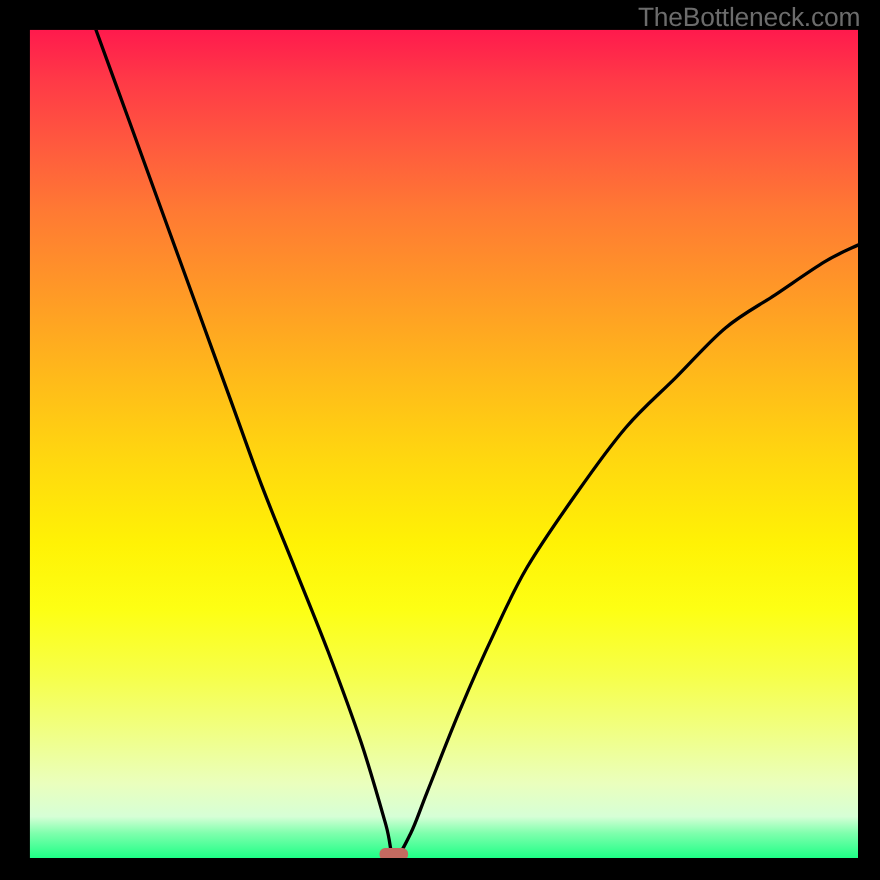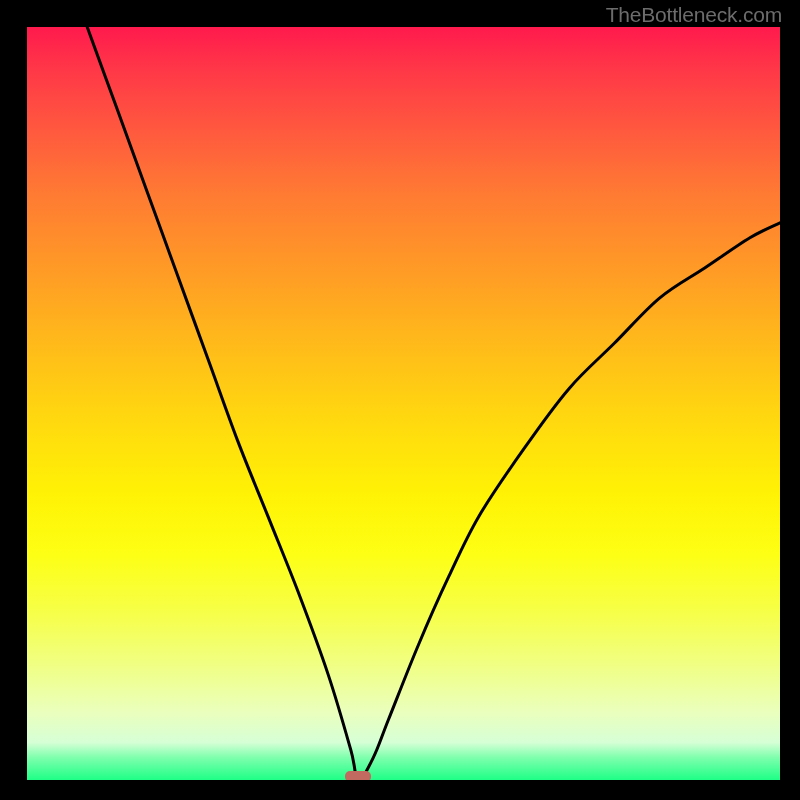--- a/index.html
+++ b/index.html
@@ -58,21 +58,21 @@
     height: 11px;
     border-radius: 5px;
     background: #c36a60;
   }
 
   .watermark {
     position: absolute;
     top: 3px;
     right: 18px;
     color: #6c6c6c;
-    font-size: 21px;
+    font-size: 24px;
     letter-spacing: -0.2px;
     user-select: none;
   }
 </style>
 </head>
 <body>
 
 <div class="plot-area">
   <svg class="curve" viewBox="0 0 753 753" preserveAspectRatio="none">
     <path id="curve-path" fill="none" stroke="#000000" stroke-width="3" stroke-linecap="round" stroke-linejoin="round" d="M 60.2 0.0 C 65.3 13.8, 80.3 55.2, 90.4 82.8 C 100.4 110.4, 110.4 138.0, 120.5 165.7 C 130.5 193.3, 140.6 220.9, 150.6 248.5 C 160.6 276.1, 170.7 303.7, 180.7 331.3 C 190.8 358.9, 200.8 387.8, 210.8 414.1 C 220.9 440.5, 230.9 464.3, 241.0 489.4 C 251.0 514.5, 261.0 538.4, 271.1 564.8 C 281.1 591.1, 292.4 621.2, 301.2 647.6 C 310.0 673.9, 318.8 705.3, 323.8 722.9 C 328.8 740.5, 327.6 751.7, 331.3 753.0 C 335.1 754.3, 341.4 740.4, 346.4 730.4 C 351.4 720.4, 353.9 711.6, 361.4 692.8 C 369.0 673.9, 381.5 641.3, 391.6 617.5 C 401.6 593.6, 411.6 571.0, 421.7 549.7 C 431.7 528.4, 439.3 510.8, 451.8 489.4 C 464.4 468.1, 481.9 443.0, 497.0 421.7 C 512.0 400.3, 527.1 379.0, 542.2 361.4 C 557.2 343.9, 572.3 331.3, 587.3 316.3 C 602.4 301.2, 617.5 283.6, 632.5 271.1 C 647.6 258.5, 662.6 251.0, 677.7 241.0 C 692.8 230.9, 710.3 218.4, 722.9 210.8 C 735.4 203.3, 748.0 198.3, 753.0 195.8"></path>

